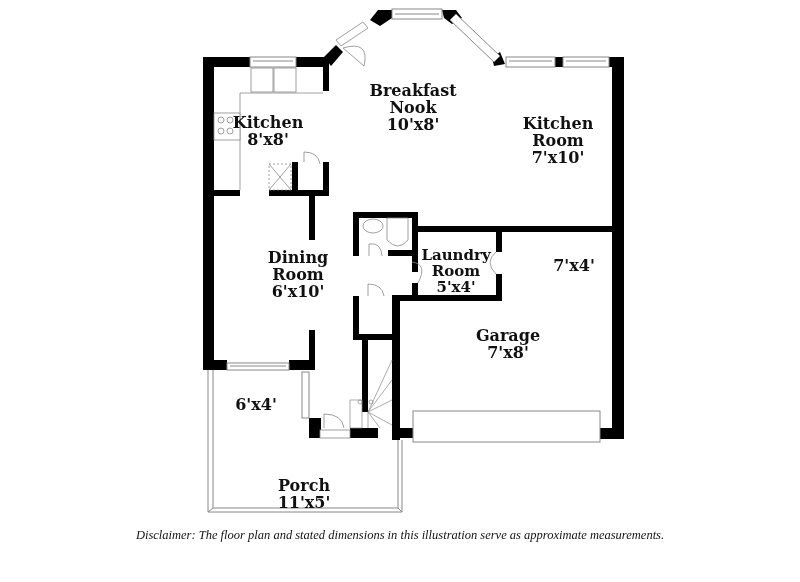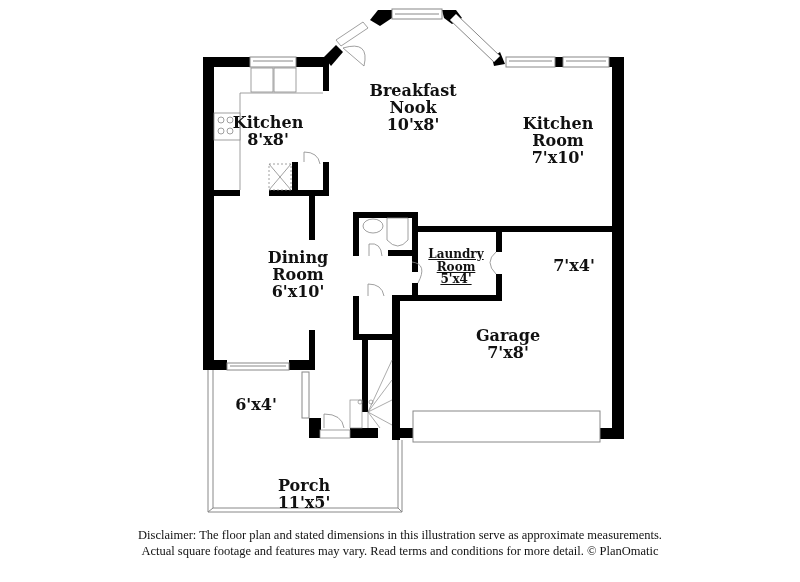--- a/index.html
+++ b/index.html
@@ -1,21 +1,21 @@
 <!DOCTYPE html>
 <html><head>
 <meta charset="utf-8">
 <style>
   html, body { margin:0; padding:0; background:#ffffff; }
   body { width:800px; height:582px; position:relative; overflow:hidden; font-family:"DejaVu Serif", serif; }
   #plan { position:absolute; left:0; top:0; }
   .room-label { position:absolute; text-align:center; font-family:"DejaVu Serif", serif; font-weight:bold; color:#111; line-height:1.05; transform:translateX(-50%); white-space:nowrap; }
   .lg { font-size:16px; }
-  .sm { font-size:12px;text-decoration:underline; }
-  .disclaimer { position:absolute; left:0; width:800px; top:527px; text-align:center; font-family:"Liberation Serif", serif; font-size:12.5px; color:#111; line-height:16px; }
+  .sm { font-size:15px; }
+  .disclaimer { position:absolute; left:0; width:800px; top:527px; text-align:center; font-family:"Liberation Serif", serif; font-size:12.5px; color:#111; line-height:16px;font-style:italic; }
 </style>
 </head>
 <body>
 
 <svg id="plan" width="800" height="582" viewBox="0 0 800 582">
   <g fill="#000">
 
     <rect x="203" y="57" width="11" height="308"></rect>
 
     <rect x="203" y="57" width="47" height="10"></rect>
@@ -180,14 +180,13 @@
   <div>6'x4'</div>
 </div>
 
 <div class="room-label lg" style="left:304px; top:478px;">
   <div>Porch</div>
   <div>11'x5'</div>
 </div>
 
 <div class="disclaimer">
   <div>Disclaimer: The floor plan and stated dimensions in this illustration serve as approximate measurements.</div>
-  <div>Actual square footage and features may vary. Read terms and conditions for more detail. © PlanOmatic</div>
 </div>
 
 </body></html>

